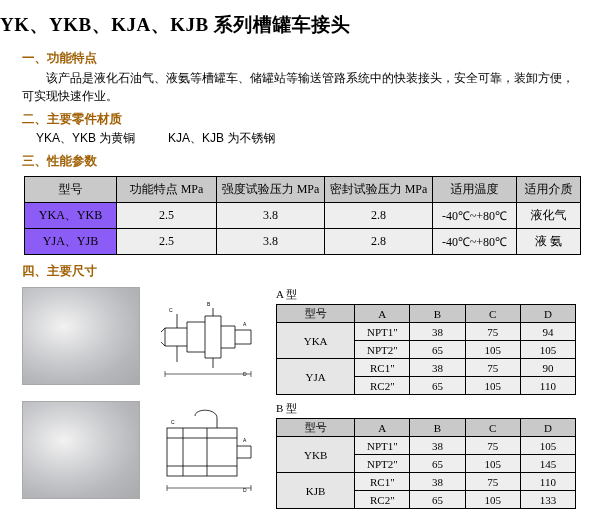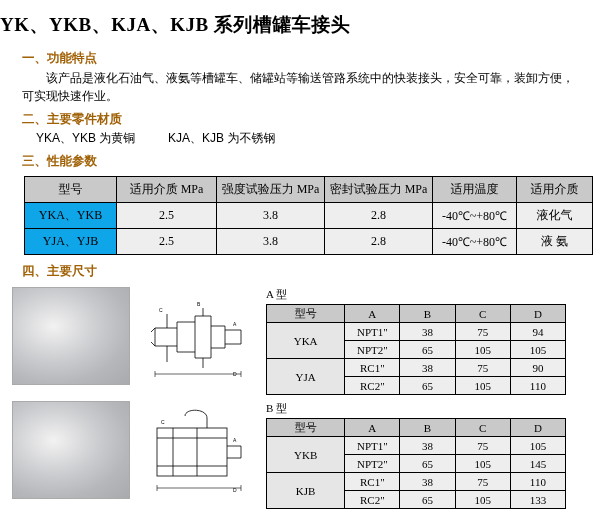--- a/index.html
+++ b/index.html
@@ -59,32 +59,32 @@
     font-weight: normal;
     font-family: "Liberation Serif", serif;
   }
   table.perf thead th {
     background: #c9c9c9;
     font-size: 12px;
   }
   table.perf tbody td {
     background: #eeeeee;
   }
-  table.perf tbody tr td:first-child { background: #0ea5e9; }
+  table.perf tbody tr td:first-child { background: #8b5cf6; }
 
   
   .sec4 { margin: 8px 0 7px 22px; }
 
   .figures {
     position: relative;
     margin-top: 6px;
     display: flex;
     flex-direction: column;
     gap: 6px;
-    padding-left: 12px;
+    padding-left: 22px;
   }
   .fig-row {
     display: flex;
     align-items: flex-start;
     gap: 6px;
   }
   .photo {
     width: 118px;
     height: 98px;
     border: 1px solid #aaa;
@@ -148,25 +148,25 @@
     <span>KJA、KJB 为不锈钢</span>
   </div>
 
   <div class="sec-head">三、性能参数</div>
 
   <div class="perf-wrap">
     <table class="perf">
       <thead>
         <tr>
           <th style="width:92px">型号</th>
-          <th style="width:100px">适用介质 MPa</th>
+          <th style="width:100px">功能特点 MPa</th>
           <th style="width:108px">强度试验压力 MPa</th>
           <th style="width:108px">密封试验压力 MPa</th>
           <th style="width:84px">适用温度</th>
-          <th style="width:76px">适用介质</th>
+          <th style="width:64px">适用介质</th>
         </tr>
       </thead>
       <tbody>
         <tr>
           <td>YKA、YKB</td>
           <td>2.5</td>
           <td>3.8</td>
           <td>2.8</td>
           <td>-40℃~+80℃</td>
           <td>液化气</td>

